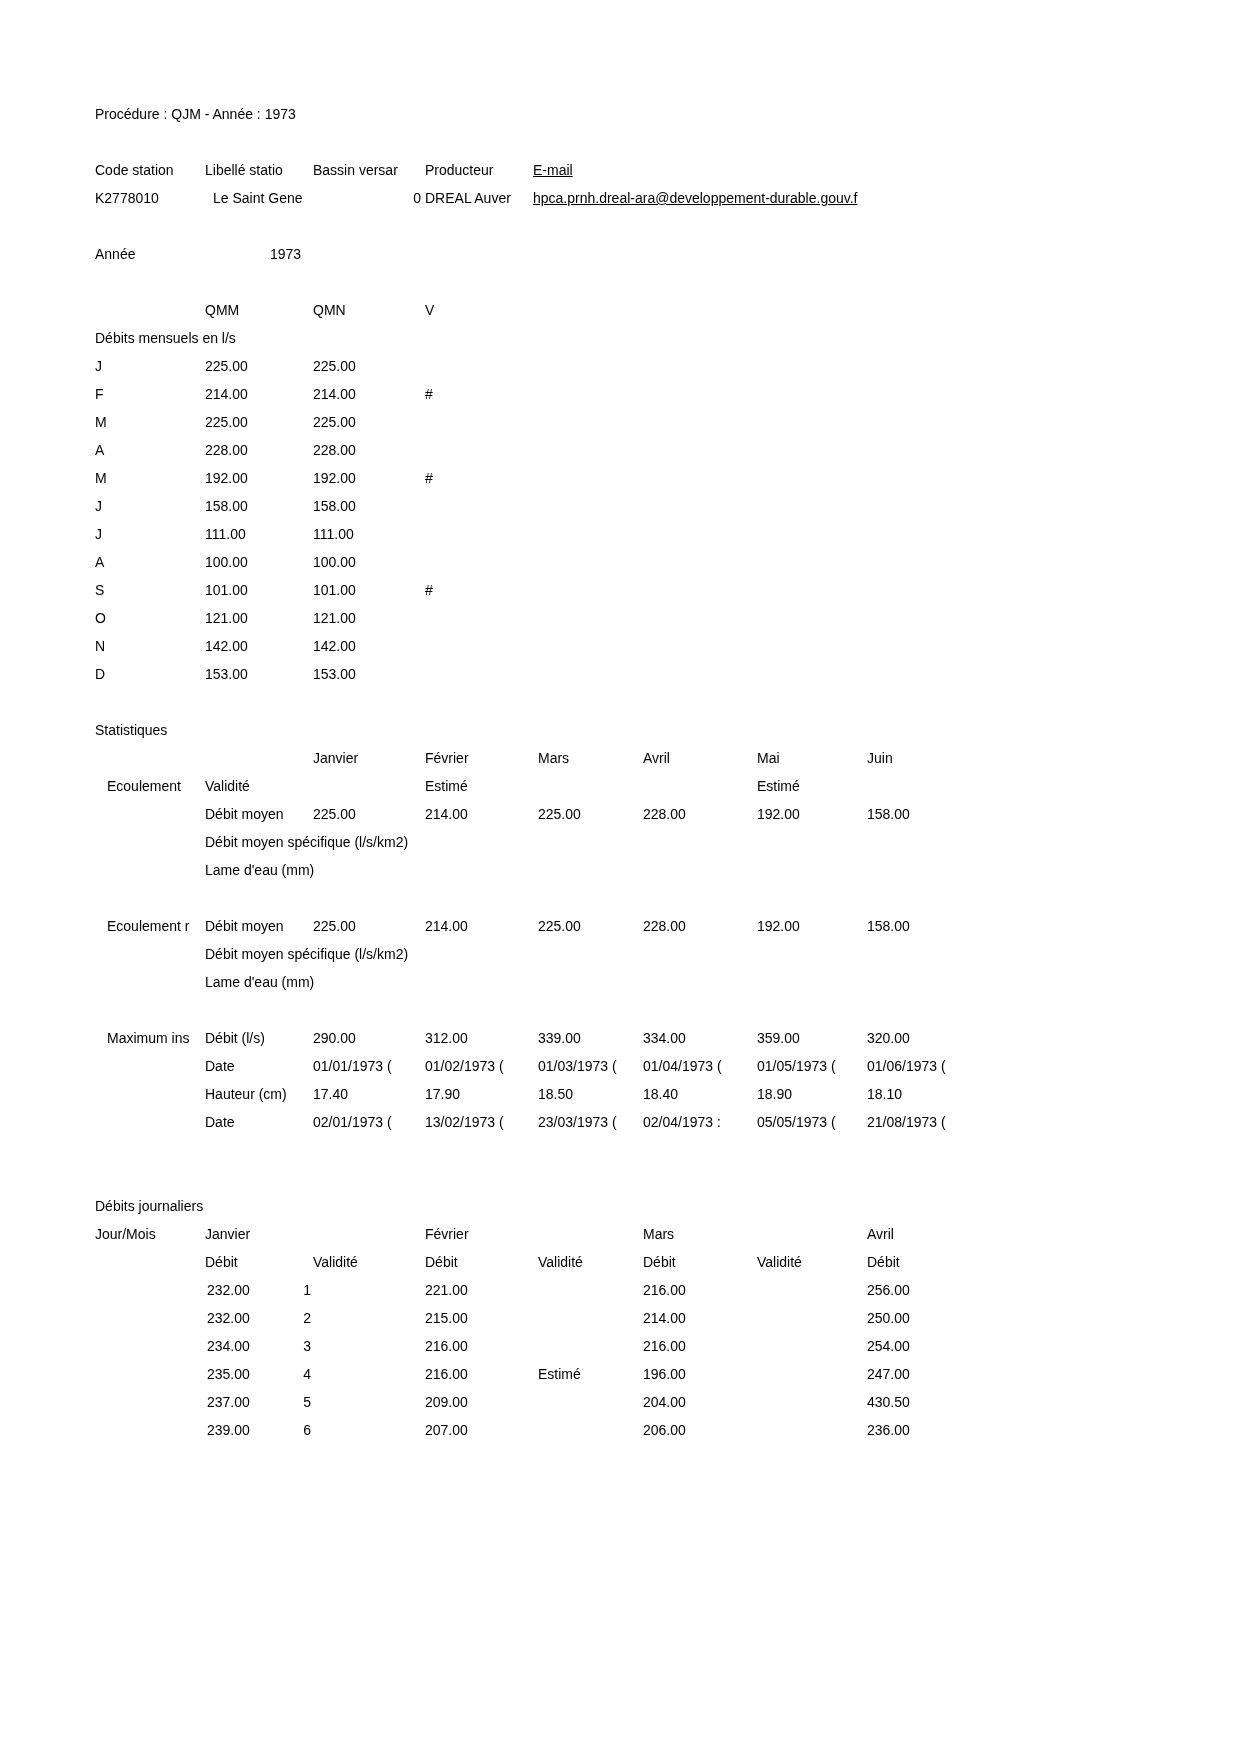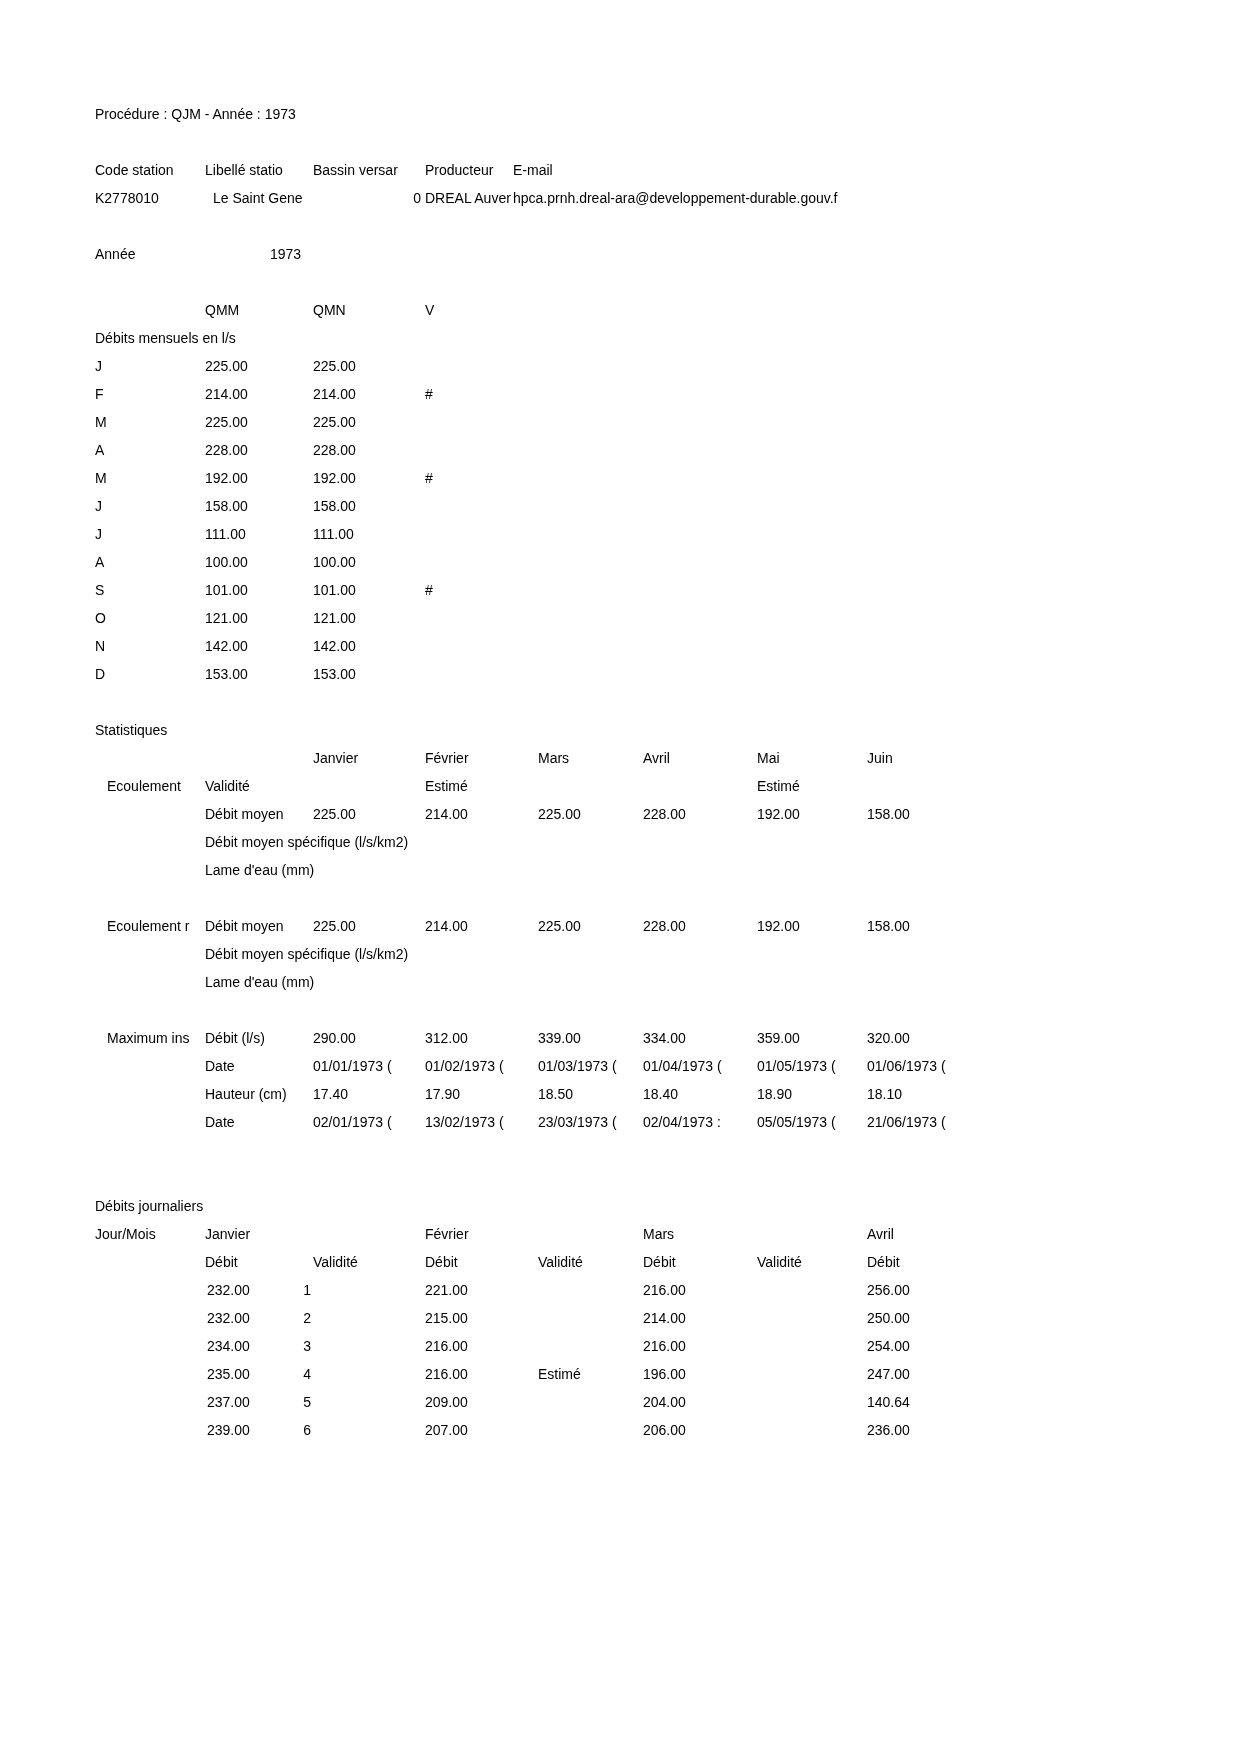--- a/index.html
+++ b/index.html
@@ -43,21 +43,21 @@
     display: block;
   }
   .clip { overflow: hidden; }
   .rnum { text-align: right; }
   
   .c-a  { left: 0px;    width: 110px; }
   .c-a-wide { left: 0px; width: 700px; }
   .c-b  { left: 110px;  width: 108px; }
   .c-c  { left: 218px;  width: 112px; }
   .c-d  { left: 330px;  width: 108px; }
-  .c-e  { left: 418px;  width: 700px; }
+  .c-e  { left: 438px;  width: 700px; text-decoration: underline; }
   
   .m-lbl { left: 0px;   width: 100px; }
   .m-qmm { left: 110px; width: 105px; }
   .m-qmn { left: 218px; width: 105px; }
   .m-v   { left: 330px; width: 90px; }
   
   .s-grp { left: 0px;   width: 110px; margin-left: 12px; }
   .s-lbl { left: 110px; width: 112px; }
   .s-lbl-wide { left: 110px; width: 400px; }
   .s-m1  { left: 218px; width: 112px; }
@@ -278,21 +278,21 @@
       <span class="cell s-m5">18.90</span>
       <span class="cell s-m6">18.10</span>
     </div>
     <div class="row">
       <span class="cell s-lbl clip">Date</span>
       <span class="cell s-m1 clip">02/01/1973 (</span>
       <span class="cell s-m2 clip">13/02/1973 (</span>
       <span class="cell s-m3 clip">23/03/1973 (</span>
       <span class="cell s-m4 clip">02/04/1973 :</span>
       <span class="cell s-m5 clip">05/05/1973 (</span>
-      <span class="cell s-m6 clip">21/06/1973 (</span>
+      <span class="cell s-m6 clip">21/08/1973 (</span>
     </div>
 
     <div class="row spacer"></div>
     <div class="row spacer"></div>
 
     <div class="row">
       <span class="cell c-a-wide">Débits journaliers</span>
     </div>
     <div class="row">
       <span class="cell d-day">Jour/Mois</span>
@@ -352,21 +352,21 @@
       <span class="cell d-avr">247.00</span>
     </div>
     <div class="row">
       <span class="cell daynum">5</span>
       <span class="cell dval-jan">237.00</span>
       <span class="cell d-janv"></span>
       <span class="cell d-fev">209.00</span>
       <span class="cell d-fevv"></span>
       <span class="cell d-mar">204.00</span>
       <span class="cell d-marv"></span>
-      <span class="cell d-avr">140.64</span>
+      <span class="cell d-avr">430.50</span>
     </div>
     <div class="row">
       <span class="cell daynum">6</span>
       <span class="cell dval-jan">239.00</span>
       <span class="cell d-janv"></span>
       <span class="cell d-fev">207.00</span>
       <span class="cell d-fevv"></span>
       <span class="cell d-mar">206.00</span>
       <span class="cell d-marv"></span>
       <span class="cell d-avr">236.00</span>

